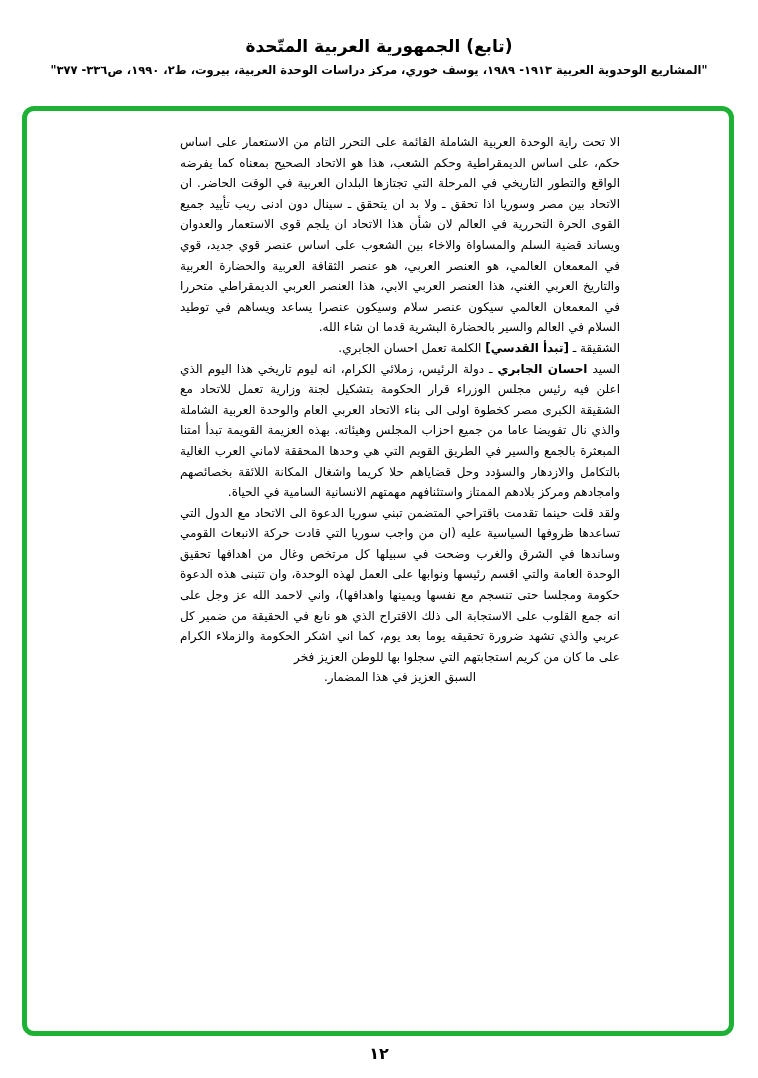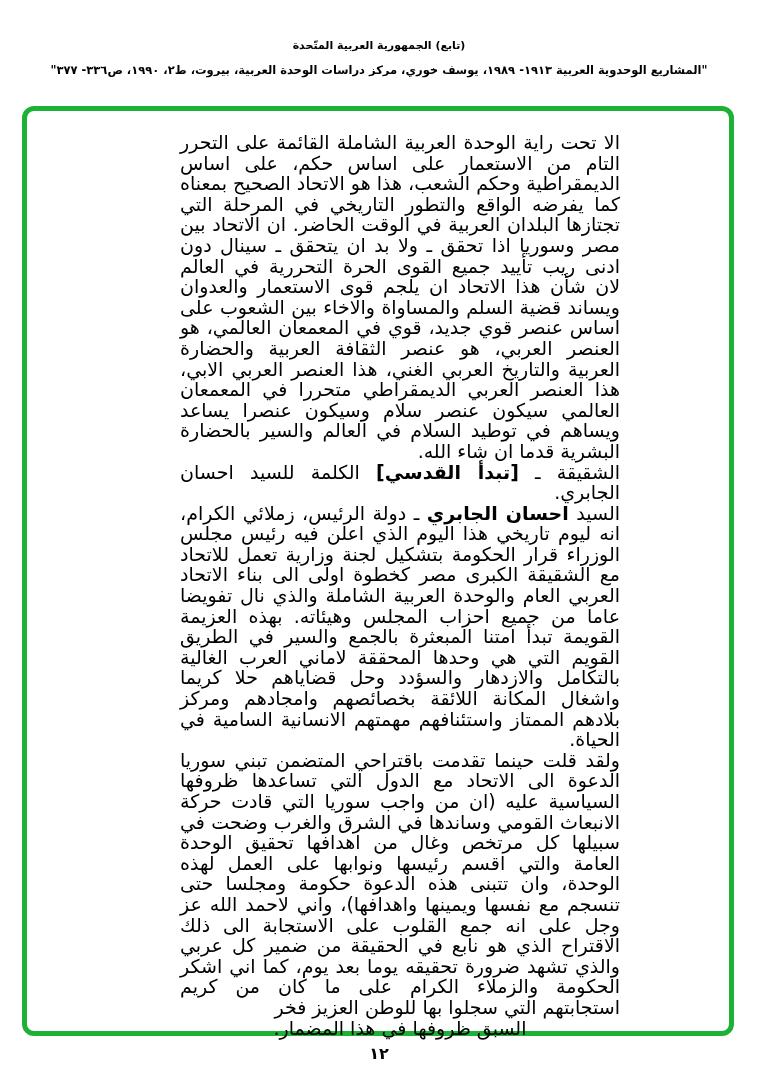--- a/index.html
+++ b/index.html
@@ -18,21 +18,21 @@
   }
   .header {
     position: absolute;
     top: 34px;
     left: 0;
     width: 758px;
     text-align: center;
   }
   .doc-title {
     margin: 0;
-    font-size: 11px;
+    font-size: 17px;
     font-weight: bold;
     line-height: 24px;
     letter-spacing: 0;
   }
   .doc-citation {
     margin: 4px 0 0 0;
     font-size: 11.5px;
     font-weight: bold;
     line-height: 16px;
     white-space: nowrap;
@@ -49,21 +49,21 @@
     background: #ffffff;
   }
   .text-column {
     position: absolute;
     left: 180px;
     top: 132px;
     width: 440px;
     direction: rtl;
     text-align: justify;
     text-justify: inter-word;
-    font-size: 19px;
+    font-size: 12px;
     line-height: 20.6px;
   }
   .text-column p {
     margin: 0;
     padding: 0;
   }
   .bold-name {
     font-weight: bold;
   }
   .closing-line {
@@ -85,19 +85,19 @@
 
 <header class="header">
   <h1 class="doc-title">(تابع) الجمهورية العربية المتّحدة</h1>
   <div class="doc-citation">"المشاريع الوحدوية العربية ١٩١٣- ١٩٨٩، يوسف خوري، مركز دراسات الوحدة العربية، بيروت، ط٢، ١٩٩٠، ص٣٣٦- ٣٧٧"</div>
 </header>
 
 <div class="content-frame" style="border-color: rgb(29, 177, 53);"></div>
 
 <div class="text-column">
   <p>الا تحت راية الوحدة العربية الشاملة القائمة على التحرر التام من الاستعمار على اساس حكم، على اساس الديمقراطية وحكم الشعب، هذا هو الاتحاد الصحيح بمعناه كما يفرضه الواقع والتطور التاريخي في المرحلة التي تجتازها البلدان العربية في الوقت الحاضر. ان الاتحاد بين مصر وسوريا اذا تحقق ـ ولا بد ان يتحقق ـ سينال دون ادنى ريب تأييد جميع القوى الحرة التحررية في العالم لان شأن هذا الاتحاد ان يلجم قوى الاستعمار والعدوان ويساند قضية السلم والمساواة والاخاء بين الشعوب على اساس عنصر قوي جديد، قوي في المعمعان العالمي، هو العنصر العربي، هو عنصر الثقافة العربية والحضارة العربية والتاريخ العربي الغني، هذا العنصر العربي الابي، هذا العنصر العربي الديمقراطي متحررا في المعمعان العالمي سيكون عنصر سلام وسيكون عنصرا يساعد ويساهم في توطيد السلام في العالم والسير بالحضارة البشرية قدما ان شاء الله.</p>
-  <p><span>الشقيقة ـ </span><span class="bold-name">[تبدأ القدسي]</span><span> الكلمة للسيد احسان الجابري.</span></p>
+  <p><span>الشقيقة ـ </span><span class="bold-name">[تبدأ القدسي]</span><span> الكلمة تعمل احسان الجابري.</span></p>
   <p><span>السيد </span><span class="bold-name">احسان الجابري</span><span> ـ دولة الرئيس، زملائي الكرام، انه ليوم تاريخي هذا اليوم الذي اعلن فيه رئيس مجلس الوزراء قرار الحكومة بتشكيل لجنة وزارية تعمل للاتحاد مع الشقيقة الكبرى مصر كخطوة اولى الى بناء الاتحاد العربي العام والوحدة العربية الشاملة والذي نال تفويضا عاما من جميع احزاب المجلس وهيئاته. بهذه العزيمة القويمة تبدأ امتنا المبعثرة بالجمع والسير في الطريق القويم التي هي وحدها المحققة لاماني العرب الغالية بالتكامل والازدهار والسؤدد وحل قضاياهم حلا كريما واشغال المكانة اللائقة بخصائصهم وامجادهم ومركز بلادهم الممتاز واستئنافهم مهمتهم الانسانية السامية في الحياة.</span></p>
   <p>ولقد قلت حينما تقدمت باقتراحي المتضمن تبني سوريا الدعوة الى الاتحاد مع الدول التي تساعدها ظروفها السياسية عليه (ان من واجب سوريا التي قادت حركة الانبعاث القومي وساندها في الشرق والغرب وضحت في سبيلها كل مرتخص وغال من اهدافها تحقيق الوحدة العامة والتي اقسم رئيسها ونوابها على العمل لهذه الوحدة، وان تتبنى هذه الدعوة حكومة ومجلسا حتى تنسجم مع نفسها ويمينها واهدافها)، واني لاحمد الله عز وجل على انه جمع القلوب على الاستجابة الى ذلك الاقتراح الذي هو نابع في الحقيقة من ضمير كل عربي والذي تشهد ضرورة تحقيقه يوما بعد يوم، كما اني اشكر الحكومة والزملاء الكرام على ما كان من كريم استجابتهم التي سجلوا بها للوطن العزيز فخر</p>
-  <p class="closing-line">السبق ظروفها في هذا المضمار.</p>
+  <p class="closing-line">السبق العزيز في هذا المضمار.</p>
 </div>
 
 <div class="page-number">١٢</div>
 
 </body></html>

